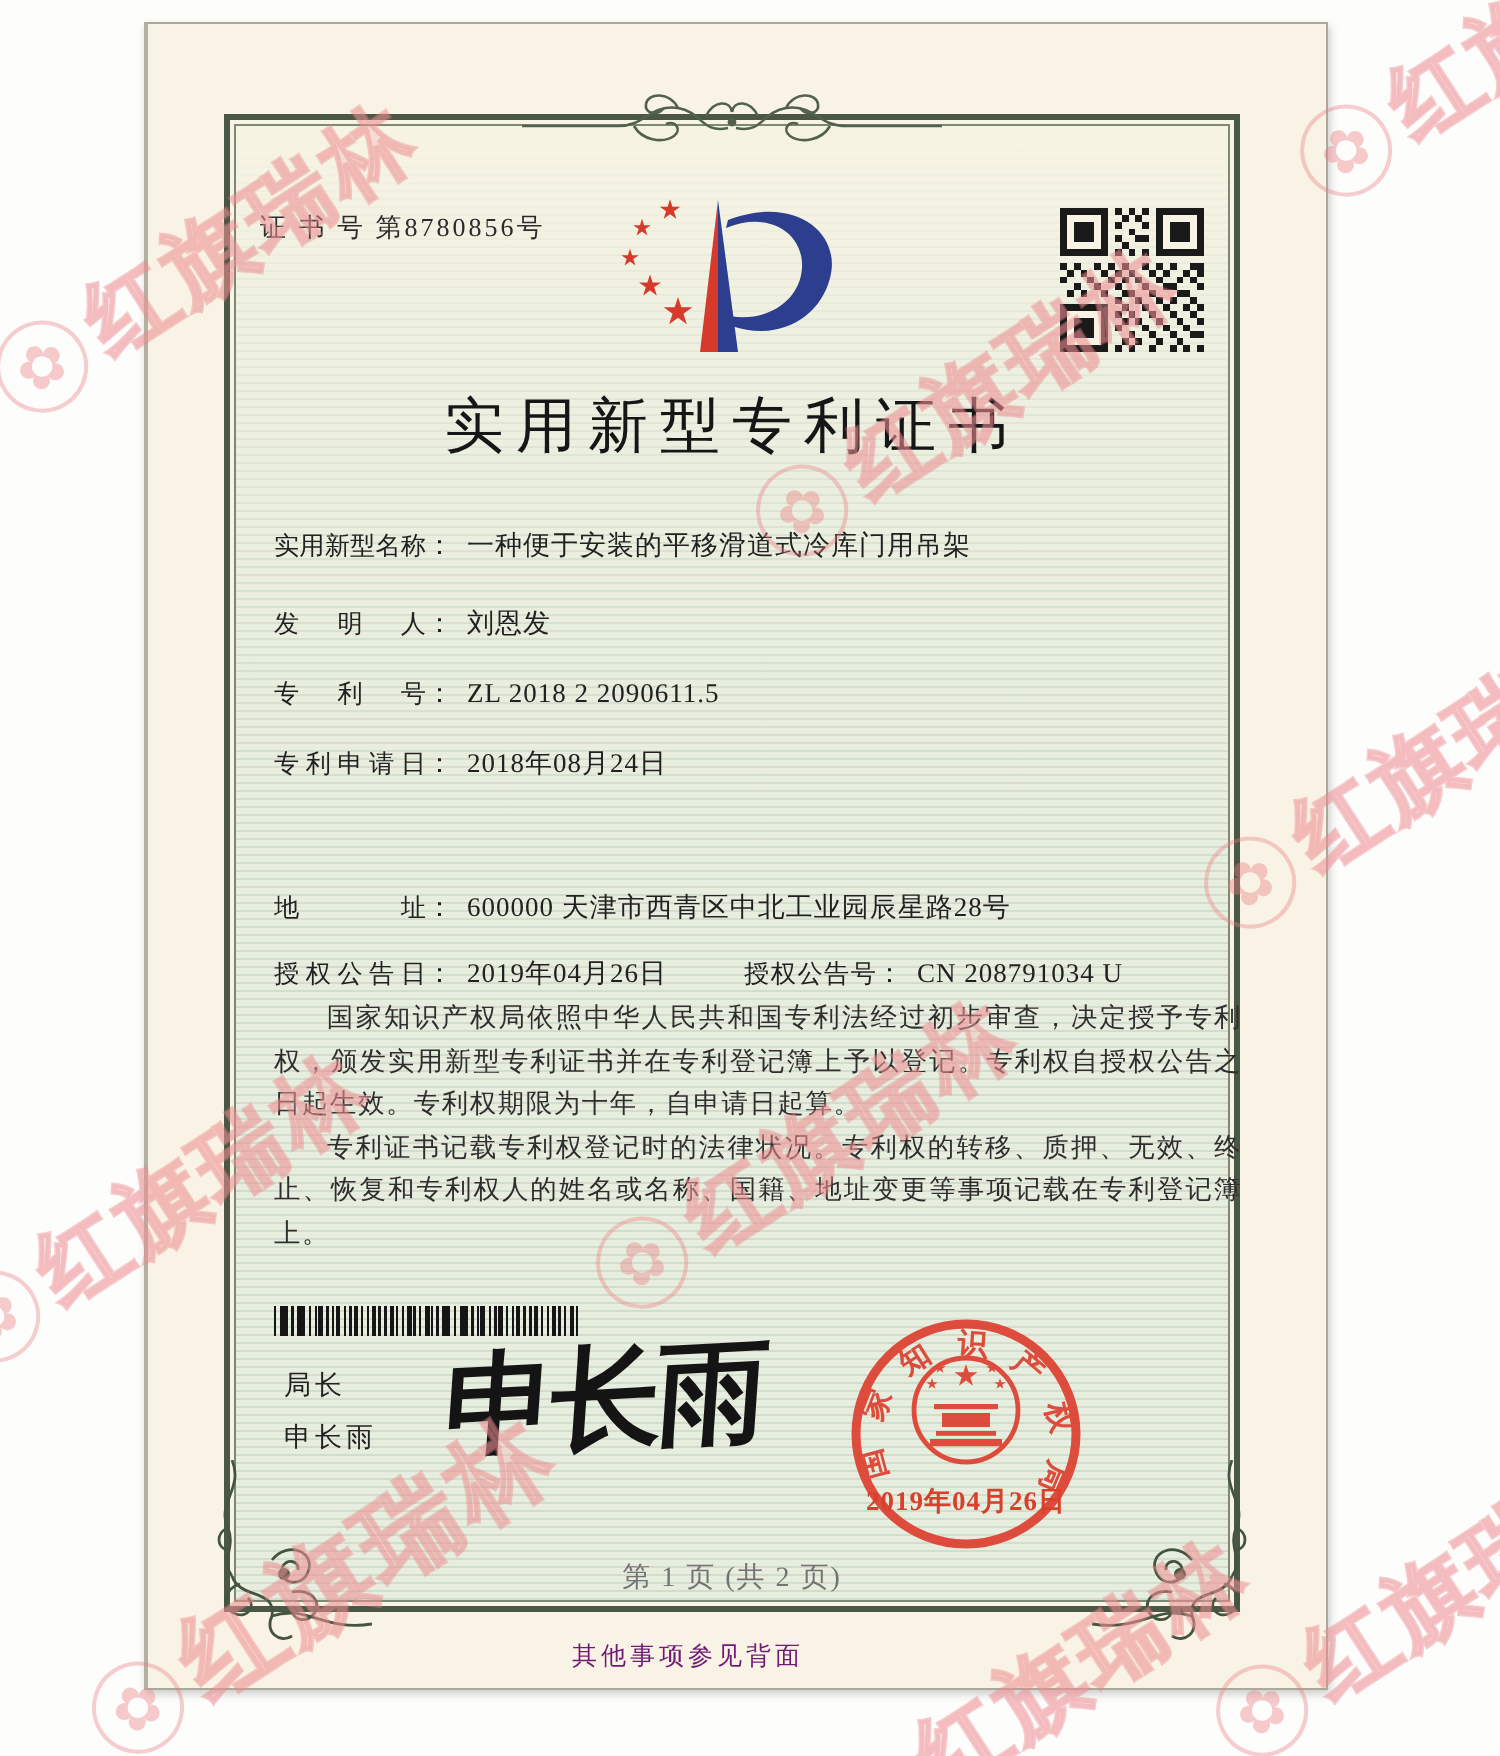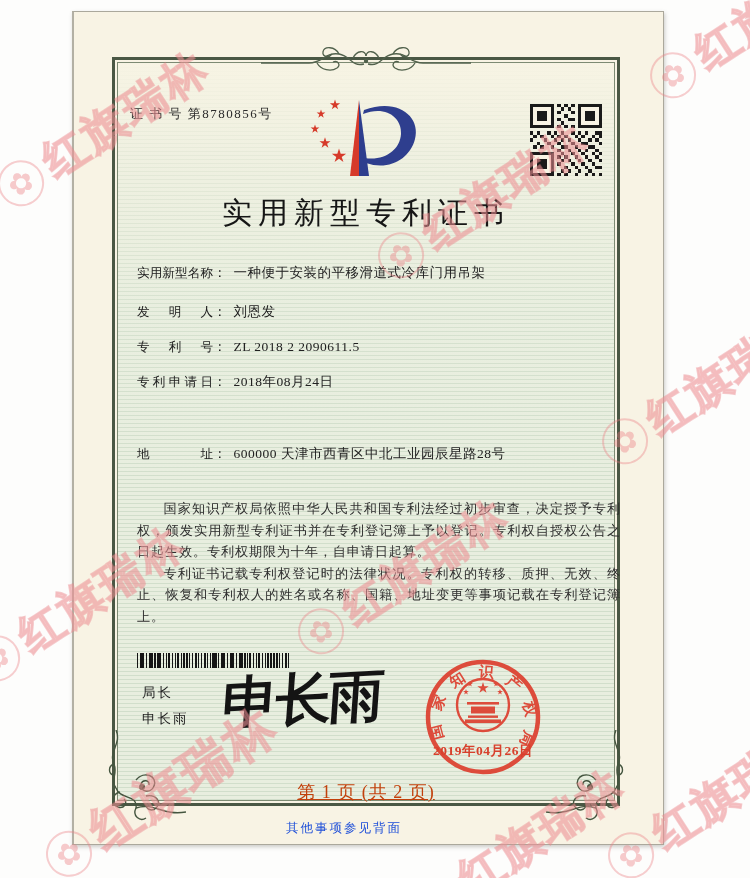--- a/index.html
+++ b/index.html
@@ -62,22 +62,22 @@
   .sig-labels { position:absolute; left:68px; top:668px; font-size:13.5px; line-height:26px; letter-spacing:2px; color:#222; }
   .autograph {
     position:absolute; left:148px; top:650px; width:180px; height:86px;
     font-size:56px; font-weight:600; color:#141414;
     transform:rotate(-3deg) skewX(-7deg); letter-spacing:-3px;
   }
   .seal { position:absolute; left:350px; top:646px; width:118px; height:118px; opacity:.93; }
   .seal-date { position:absolute; left:350px; top:730px; width:118px; text-align:center;
                font-size:13.5px; font-weight:bold; color:#d8402c; letter-spacing:.5px; }
 
-  .page-info { position:absolute; left:38px; top:768px; width:508px; text-align:center; font-size:18px; letter-spacing:1px; color:#c2410c;text-decoration:underline; }
-  .back-note { position:absolute; left:38px; top:808px; width:464px; text-align:center; font-size:12.5px; letter-spacing:2px; color:#1d4ed8; }
+  .page-info { position:absolute; left:38px; top:768px; width:508px; text-align:center; font-size:14px; letter-spacing:1px; color:#737373; }
+  .back-note { position:absolute; left:38px; top:808px; width:464px; text-align:center; font-size:12.5px; letter-spacing:2px; color:#701a75; }
 
   
   .ornament-top { position:absolute; left:187px; top:30px; width:210px; height:38px; }
   .corner { position:absolute; width:96px; height:96px; }
   .corner-bl { left:16px; top:718px; }
   .corner-br { left:472px; top:718px; transform:scaleX(-1); }
 
   
   .wm { position:absolute; display:flex; align-items:center; gap:8px; transform:rotate(-33deg);
         pointer-events:none; z-index:40; }
@@ -200,20 +200,26 @@
     </div>
     <div class="f-row" style="top:326px">
       <span class="f-label">专利号</span><span class="f-colon">：</span><span class="f-value">ZL 2018 2 2090611.5</span>
     </div>
     <div class="f-row" style="top:361px">
       <span class="f-label">专利申请日</span><span class="f-colon">：</span><span class="f-value">2018年08月24日</span>
     </div>
     <div class="f-row" style="top:433px">
       <span class="f-label">地址</span><span class="f-colon">：</span><span class="f-value">600000 天津市西青区中北工业园辰星路28号</span>
     </div>
+    <div class="f-row" style="top:466px">
+      <span class="f-label">授权公告日</span><span class="f-colon">：</span><span class="f-value">2019年04月26日</span>
+      <span class="f-group2">
+        <span class="f-label" style="width:66px">授权公告号</span><span class="f-colon">：</span><span class="f-value">CN 208791034 U</span>
+      </span>
+    </div>
 
     <div class="paras">
       <p>国家知识产权局依照中华人民共和国专利法经过初步审查，决定授予专利权，颁发实用新型专利证书并在专利登记簿上予以登记。专利权自授权公告之日起生效。专利权期限为十年，自申请日起算。</p>
       <p>专利证书记载专利权登记时的法律状况。专利权的转移、质押、无效、终止、恢复和专利权人的姓名或名称、国籍、地址变更等事项记载在专利登记簿上。</p>
     </div>
 
     <div class="barcode"></div>
 
     <div class="sig-labels">
       <div>局长</div>

